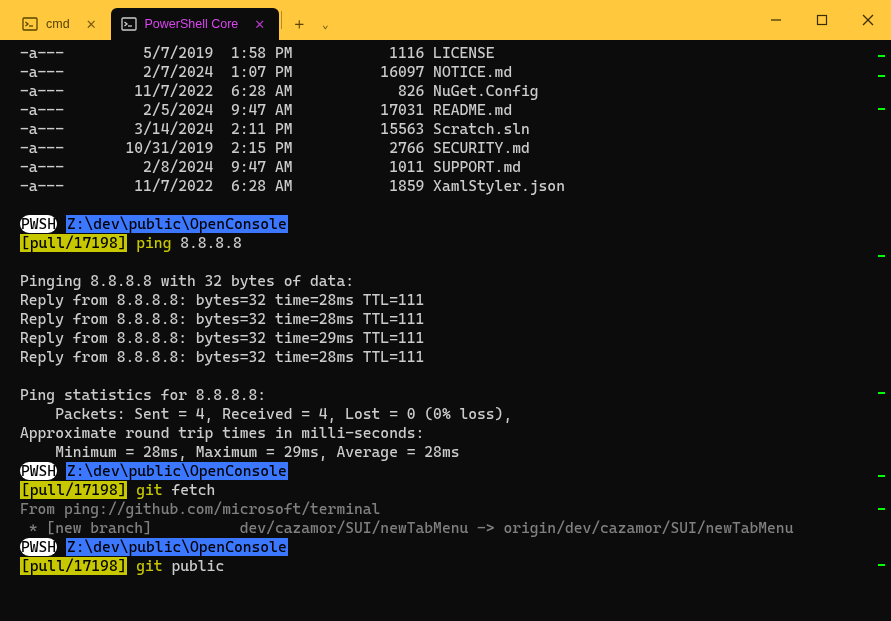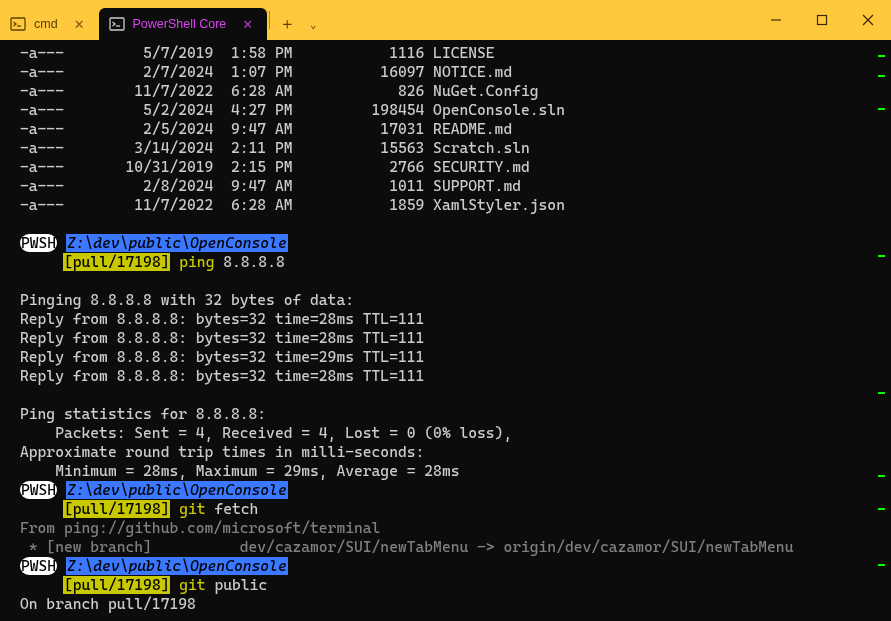--- a/index.html
+++ b/index.html
@@ -5,21 +5,21 @@
     * { margin: 0; padding: 0; box-sizing: border-box; }
     body {
       width: 891px; height: 621px;
       font-family: Consolas, 'Cascadia Mono', monospace;
       background: #0c0c0c; overflow: hidden; position: relative;
     }
     .title-bar {
       height: 40px; background: #ffc83d;
       display: flex; align-items: center; position: relative;
     }
-    .tabs-area { display: flex; height: 100%; align-items: flex-end; }
+    .tabs-area { display: flex; height: 100%; align-items: flex-end; padding-left: 12px; }
     .tab {
       height: 32px; display: flex; align-items: center; gap: 8px;
       padding: 0 10px; font-size: 12.5px; cursor: pointer; position: relative;
       font-family: 'Segoe UI', sans-serif;
     }
     .tab.inactive { color: #5a4400; }
     .tab.active {
       background: #0c0c0c; color: #d946ef;
       border-radius: 6px 6px 0 0;
     }
@@ -35,23 +35,23 @@
     .win-btn svg { stroke: #3a2d00; }
     .terminal {
       height: calc(621px - 40px); background: #0c0c0c;
       padding: 4px 12px 4px 20px; font-size: 15px; line-height: 19px;
       color: #cccccc; overflow: hidden; position: relative;
       font-family: 'Cascadia Mono', Consolas, monospace;
     }
     .file-row { white-space: pre; color: #cccccc; }
     .prompt-line { white-space: pre; }
     .pwsh-b { background:#fff; color:#000; padding:0 1px;border-radius:9px;}
-    .path-b { background:#3b78ff; color:#000; padding:0 1px;font-style:italic;}
+    .path-b { background:#3b78ff; color:#000; padding:0 1px;}
     .chev-b { color:#3b78ff; }
-    .branch-b{ background:#c8c800; color:#000; padding:0 1px;margin-left:43px;}
+    .branch-b{ background:#c8c800; color:#000; padding:0 1px;}
     .branch-chev{ color:#c8c800; }
     .cmd-verb { color:#c8c800; }
     .output { color:#cccccc; white-space:pre;}
     .remote { color:#808080; white-space:pre;}
     .scroll-indicator {
       position:absolute; right:2px; width:10px; top:40px; bottom:0;
     }
     .tick { position:absolute; right:4px; width:7px; height:2px; background:#0f0; }
     .overlay { position:absolute; pointer-events:none; }
   </style>
@@ -104,21 +104,20 @@
         </svg>
     </div>
   </div>
 </div>
 
 <div class="terminal">
   <div id="file-list">
       <div class="file-row">-a---         5/7/2019  1:58 PM           1116 LICENSE</div>
       <div class="file-row">-a---         2/7/2024  1:07 PM          16097 NOTICE.md</div>
       <div class="file-row">-a---        11/7/2022  6:28 AM            826 NuGet.Config</div>
-      <div class="file-row">-a---         5/2/2024  4:27 PM         198454 OpenConsole.sln</div>
       <div class="file-row">-a---         2/5/2024  9:47 AM          17031 README.md</div>
       <div class="file-row">-a---        3/14/2024  2:11 PM          15563 Scratch.sln</div>
       <div class="file-row">-a---       10/31/2019  2:15 PM           2766 SECURITY.md</div>
       <div class="file-row">-a---         2/8/2024  9:47 AM           1011 SUPPORT.md</div>
       <div class="file-row">-a---        11/7/2022  6:28 AM           1859 XamlStyler.json</div>
     </div>
   <div>&nbsp;</div>
   <div class="prompt-line"><span class="pwsh-b">PWSH</span> <span class="path-b">Z:\dev\public\OpenConsole</span><span class="chev-b"></span></div>
   <div class="prompt-line"><span class="branch-b">[pull/17198]</span><span class="branch-chev"></span> <span class="cmd-verb">ping</span><span> 8.8.8.8</span></div>
   <div>&nbsp;</div>
@@ -133,21 +132,20 @@
   <div class="output">Ping statistics for 8.8.8.8:</div>
   <div class="output">    Packets: Sent = 4, Received = 4, Lost = 0 (0% loss),</div>
   <div class="output">Approximate round trip times in milli-seconds:</div>
   <div class="output">    Minimum = 28ms, Maximum = 29ms, Average = 28ms</div>
   <div class="prompt-line"><span class="pwsh-b">PWSH</span> <span class="path-b">Z:\dev\public\OpenConsole</span><span class="chev-b"></span></div>
   <div class="prompt-line"><span class="branch-b">[pull/17198]</span><span class="branch-chev"></span> <span class="cmd-verb">git</span><span> fetch</span></div>
   <div class="remote">From ping://github.com/microsoft/terminal</div>
   <div class="remote"> * [new branch]          dev/cazamor/SUI/newTabMenu -&gt; origin/dev/cazamor/SUI/newTabMenu</div>
   <div class="prompt-line"><span class="pwsh-b">PWSH</span> <span class="path-b">Z:\dev\public\OpenConsole</span><span class="chev-b"></span></div>
   <div class="prompt-line"><span class="branch-b">[pull/17198]</span><span class="branch-chev"></span> <span class="cmd-verb">git</span><span> public</span></div>
-  <div class="output">On branch pull/17198</div>
 </div>
 
 <div class="scroll-indicator">
   <div class="tick" style="top:15px"></div>
   <div class="tick" style="top:35px"></div>
   <div class="tick" style="top:68px"></div>
   <div class="tick" style="top:215px"></div>
   <div class="tick" style="top:352px"></div>
   <div class="tick" style="top:435px"></div>
   <div class="tick" style="top:468px"></div>

